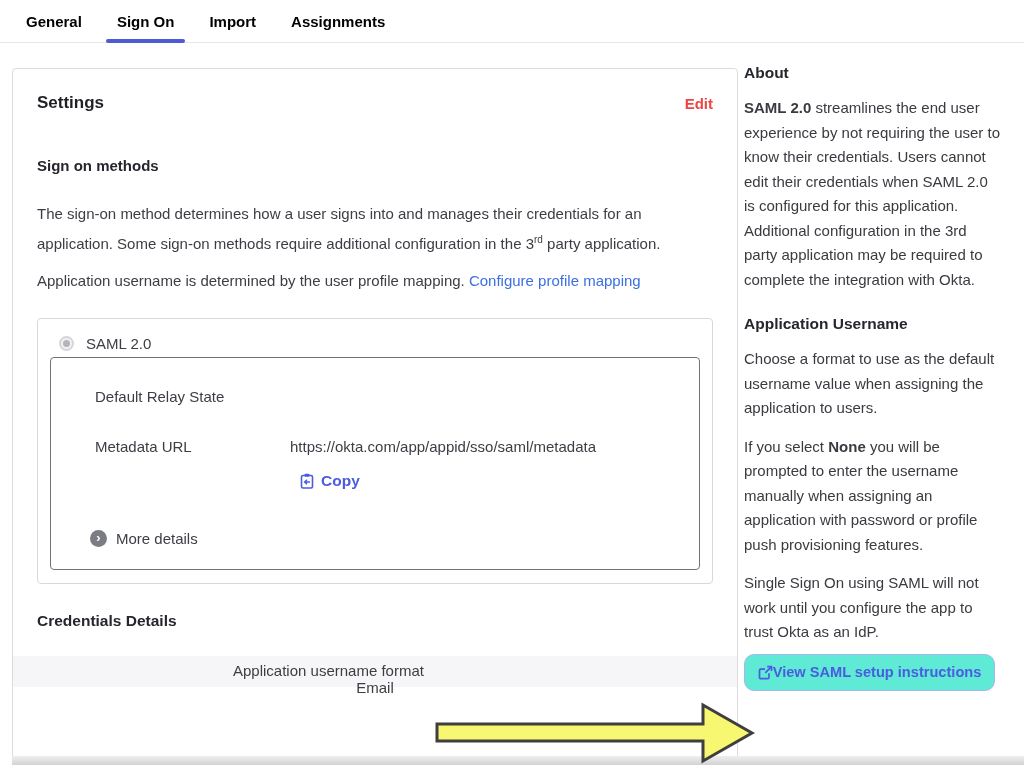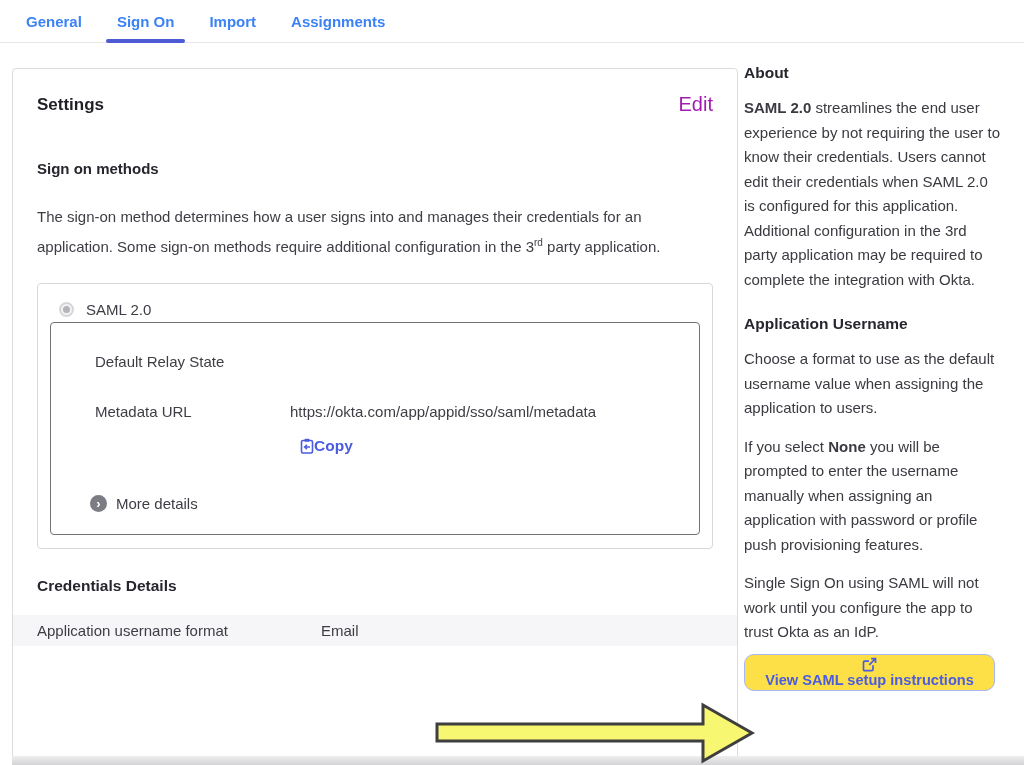--- a/index.html
+++ b/index.html
@@ -3,31 +3,31 @@
 <meta charset="utf-8">
 <style>
   * { margin:0; padding:0; box-sizing:border-box; }
   html,body { width:1024px; height:765px; overflow:hidden; background:#fff;
     font-family:"Liberation Sans", sans-serif; color:#3d3d45; }
 
   
   .tabbar { display:flex; align-items:stretch; padding-left:15px; height:43px;
     border-bottom:1px solid #e7e7ea; background:#fff; }
   .tab { display:flex; align-items:center; padding:0 11px; margin-right:13px;
-    font-size:15px; font-weight:bold; color:#3b82f6; position:relative; cursor:pointer; }
+    font-size:15px; font-weight:bold; color:#000000; position:relative; cursor:pointer; }
   .tab.active::after { content:""; position:absolute; left:0; right:0; bottom:-1px;
     height:4px; background:#4e5bd4; border-radius:2px; }
 
   
   .card { position:absolute; left:12px; top:68px; width:726px; height:860px;
     background:#fff; border:1px solid #dcdcdf; border-radius:4px; }
   .card-header { display:flex; justify-content:space-between; align-items:center;
     padding:24px 24px 0 24px; }
   .card-title { font-size:17px; font-weight:bold; color:#1f1f26; }
-  .edit-link { font-size:20px; font-weight:normal; color:#a21caf; text-decoration:none; cursor:pointer; }
+  .edit-link { font-size:15px; font-weight:bold; color:#ef4444; text-decoration:none; cursor:pointer; }
 
   .card-body { padding:0 24px; }
   .h-sign-on { margin-top:44px; font-size:15px; font-weight:bold; color:#26262e; }
   .p-desc { margin-top:27px; font-size:15px; line-height:25.5px; width:660px; color:#3d3d45; }
   .p-map  { margin-top:12px; font-size:15px; line-height:25.5px; color:#3d3d45; }
   .link-inline { color:#3c6fe0; cursor:pointer; text-decoration:none; }
   sup { font-size:10px; }
 
   .saml-box { margin-top:24px; border:1px solid #d8d8dc; border-radius:4px;
     padding:14px 12px 13px 12px; }
@@ -37,44 +37,44 @@
   .radio-dot { width:7px; height:7px; border-radius:50%; background:#b4b4ba; }
   .radio-label { font-size:15px; color:#3d3d45; }
 
   .inner-box { margin-top:2px; border:1px solid #737373; border-radius:4px;
     padding:30px 20px 12px 44px; }
   .relay-label { font-size:15px; color:#3d3d45; }
   .h-metadata { margin-top:52px; font-size:15.5px; font-weight:bold; color:#26262e; }
   .meta-row { display:flex; margin-top:33px; font-size:15px; }
   .meta-label { width:195px; color:#3d3d45; }
   .meta-value { color:#3d3d45; }
-  .copy-row { margin-top:17px; margin-left:205px; display:flex; align-items:center; gap:0;
+  .copy-row { margin-top:17px; margin-left:205px; display:flex; align-items:center; gap:7px;
     color:#4b5ce0; font-size:15.5px; font-weight:bold; cursor:pointer; }
   .more-row { margin-top:40px; display:flex; align-items:center; gap:9px; cursor:pointer;
     margin-left:-5px; margin-bottom:10px;}
   .chev-circle { width:17px; height:17px; border-radius:50%; background:#7c7c84; color:#fff;
     display:flex; align-items:center; justify-content:center; font-size:13px; font-weight:bold;
     line-height:1; padding-bottom:1px; }
   .more-label { font-size:15px; color:#3d3d45; }
 
   .h-credentials { margin-top:28px; font-size:15.5px; font-weight:bold; color:#26262e; }
-  .cred-row { margin:20px -24px 0 -24px; background:#f6f6f8; display:flex;
-    padding:6px 24px; height:31px; align-items:center; font-size:15px; }
+  .cred-row { margin:26px -24px 0 -24px; background:#f6f6f8; display:flex;
+    padding:6px 24px; height:31px; align-items:center; font-size:15px;flex-direction:column; }
   .cred-label { width:284px; color:#3d3d45; }
   .cred-value { color:#3d3d45; }
 
   
   .sidebar { position:absolute; left:744px; top:64px; width:256px; }
   .side-h { font-size:15.5px; font-weight:bold; color:#26262e; }
   .side-p { margin-top:14px; font-size:15px; line-height:24.5px; color:#3a3a41; }
   .side-gap { margin-top:23px; }
-  .setup-btn { margin-top:9px; width:251px; height:37px; background:#fde047;
+  .setup-btn { margin-top:9px; width:251px; height:37px; background:#5eead4;
     border:1px solid #a9b5ee; border-radius:10px; display:flex; align-items:center;
     justify-content:center; color:#4b5ce0; font-size:14.6px; font-weight:bold;
-    cursor:pointer; white-space:nowrap;flex-direction:column; }
+    cursor:pointer; white-space:nowrap; }
 
   
   .bottom-strip { position:absolute; left:12px; right:0; top:756px; height:9px;
     background:linear-gradient(to bottom,#efefef,#d3d3d5); z-index:5; }
   .arrow-annotation { position:absolute; left:430px; top:700px; z-index:10; pointer-events:none; }
   .icon-svg { display:block; }
 </style>
 </head>
 <body>
 
@@ -89,20 +89,21 @@
   <div class="card-header">
     <div class="card-title">Settings</div>
     <a class="edit-link">Edit</a>
   </div>
 
   <div class="card-body">
     <div class="h-sign-on">Sign on methods</div>
 
     <p class="p-desc"><span>The sign-on method determines how a user signs into and manages their credentials for an application. Some sign-on methods require additional configuration in the 3</span><sup>rd</sup><span> party application.</span></p>
 
+    <p class="p-map"><span>Application username is determined by the user profile mapping. </span><a class="link-inline">Configure profile mapping</a></p>
 
     <div class="saml-box">
       <div class="radio-row">
         <span class="radio">
             <span class="radio-dot"></span>
           </span>
         <span class="radio-label">SAML 2.0</span>
       </div>
 
       <div class="inner-box">

